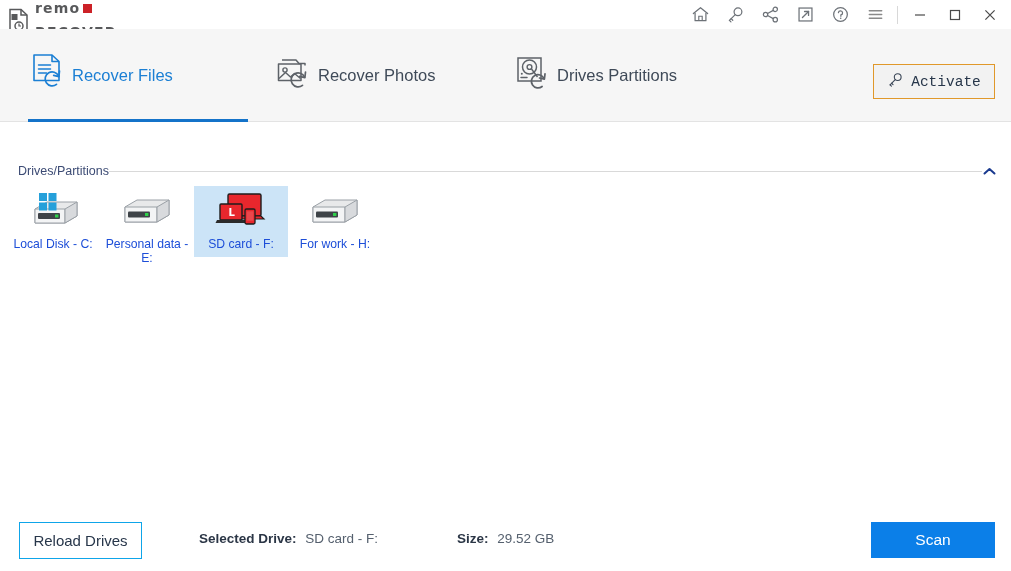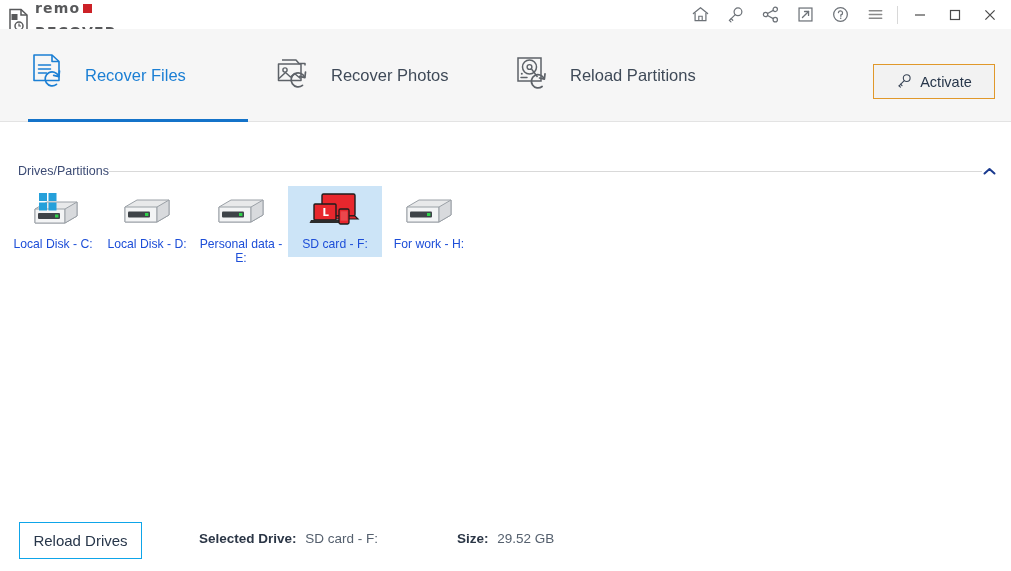--- a/index.html
+++ b/index.html
@@ -49,38 +49,39 @@
   .tb-sep{width:1px;height:18px;background:#d8d8d8;margin:0 4px;}
 
   
   .tabbar{
     position:absolute;left:0;top:29px;width:1011px;height:92px;
     background:#f6f6f6;
     border-bottom:1px solid #e3e3e3;
   }
   .tab{
     position:absolute;top:0;height:92px;
-    display:flex;align-items:center;gap:13px;
+    display:flex;align-items:center;
     cursor:default;
   }
   .tab-label{font-size:16.5px;color:#3f4a58;}
   .tab.active .tab-label{color:#1b7fd4;}
   .tab-underline{
     position:absolute;left:28px;top:119px;width:220px;height:3px;
     background:#1473c9;
   }
 
   .activate-btn{
     position:absolute;right:16px;top:64px;
     width:120px;height:33px;
     border:1.4px solid #e0982a;
     background:#f2f2f2;
     display:flex;align-items:center;justify-content:center;gap:7px;
     font-size:14.5px;color:#27364a;
     cursor:default;
+    font-family:Liberation Mono, monospace;
   }
 
   
   .section-head{
     position:absolute;left:18px;top:163px;width:978px;height:16px;
     display:flex;align-items:center;
   }
   .section-title{
     font-size:12.5px;color:#3c4b74;white-space:nowrap;
   }
@@ -268,21 +269,21 @@
         <rect x="5" y="6" width="23" height="23" fill="none" stroke="#5d6268" stroke-width="1.5"></rect>
         <circle cx="16.5" cy="15" r="7" fill="none" stroke="#5d6268" stroke-width="1.5"></circle>
         <circle cx="16.5" cy="15" r="2.4" fill="none" stroke="#5d6268" stroke-width="1.4"></circle>
         <path d="M18.5 17 l6 8" fill="none" stroke="#5d6268" stroke-width="1.4"></path>
         <path d="M8 25.5 h6" stroke="#5d6268" stroke-width="1.5" stroke-linecap="round"></path>
         <circle cx="8.8" cy="21.8" r="1" fill="#5d6268"></circle>
         <path d="M31 26.5 a6.6 6.6 0 1 0 -1.9 8" fill="none" stroke="#5d6268" stroke-width="1.7" stroke-linecap="round"></path>
         <path d="M32 21.8 l-0.6 5.3 l-4.9 -1.1" fill="none" stroke="#5d6268" stroke-width="1.7" stroke-linecap="round" stroke-linejoin="round"></path>
       </svg>
     </span>
-    <span class="tab-label">Reload Partitions</span>
+    <span class="tab-label">Drives Partitions</span>
   </div>
 </div>
 <div class="tab-underline"></div>
 
 <div class="activate-btn">
   <span>
     <svg width="17" height="17" viewBox="0 0 20 20">
       <circle cx="12.6" cy="7.2" r="4" fill="none" stroke="#3a4657" stroke-width="1.3"></circle>
       <path d="M9.7 10.1 L3.6 16.2" fill="none" stroke="#3a4657" stroke-width="1.3" stroke-linecap="round"></path>
       <path d="M5.4 14.4 L7.1 16.1 M3.6 16.2 L5.2 17.8" fill="none" stroke="#3a4657" stroke-width="1.3" stroke-linecap="round"></path>
@@ -317,32 +318,20 @@
           <rect x="0" y="0" width="8" height="8" fill="#25a0da"></rect>
           <rect x="9.5" y="0" width="8" height="8" fill="#25a0da"></rect>
           <rect x="0" y="9.5" width="8" height="8" fill="#25a0da"></rect>
           <rect x="9.5" y="9.5" width="8" height="8" fill="#25a0da"></rect>
         </g>
       </svg>
     </span>
     <span class="drive-label">Local Disk - C:</span>
   </div>
 
-  <div class="drive">
-    <span class="drive-icon">
-      <svg width="64" height="42" viewBox="0 0 64 42">
-        <path d="M10 17 L22 10 L54 10 L54 25 L42 32 L10 32 Z" fill="#e8e9ea" stroke="#9aa0a6" stroke-width="1"></path>
-        <path d="M10 17 L42 17 L42 32 L10 32 Z" fill="#f3f4f5" stroke="#9aa0a6" stroke-width="1"></path>
-        <path d="M42 17 L54 10 L54 25 L42 32 Z" fill="#d8dadd" stroke="#9aa0a6" stroke-width="1"></path>
-        <rect x="13" y="21.5" width="22" height="6" rx="1" fill="#3e4348"></rect>
-        <rect x="30" y="23" width="3.4" height="3" fill="#2fd14a"></rect>
-      </svg>
-    </span>
-    <span class="drive-label">Local Disk - D:</span>
-  </div>
 
   <div class="drive">
     <span class="drive-icon">
       <svg width="64" height="42" viewBox="0 0 64 42">
         <path d="M10 17 L22 10 L54 10 L54 25 L42 32 L10 32 Z" fill="#e8e9ea" stroke="#9aa0a6" stroke-width="1"></path>
         <path d="M10 17 L42 17 L42 32 L10 32 Z" fill="#f3f4f5" stroke="#9aa0a6" stroke-width="1"></path>
         <path d="M42 17 L54 10 L54 25 L42 32 Z" fill="#d8dadd" stroke="#9aa0a6" stroke-width="1"></path>
         <rect x="13" y="21.5" width="22" height="6" rx="1" fill="#3e4348"></rect>
         <rect x="30" y="23" width="3.4" height="3" fill="#2fd14a"></rect>
       </svg>
@@ -388,13 +377,16 @@
   <div class="stat" style="left:199px;">
     <span class="stat-label">Selected Drive:</span>
     <span class="stat-value">SD card - F:</span>
   </div>
 
   <div class="stat" style="left:457px;">
     <span class="stat-label">Size:</span>
     <span class="stat-value">29.52 GB</span>
   </div>
 
+  <div class="scan-btn">
+    <span>Scan</span>
+  </div>
 </div>
 
 </body></html>

